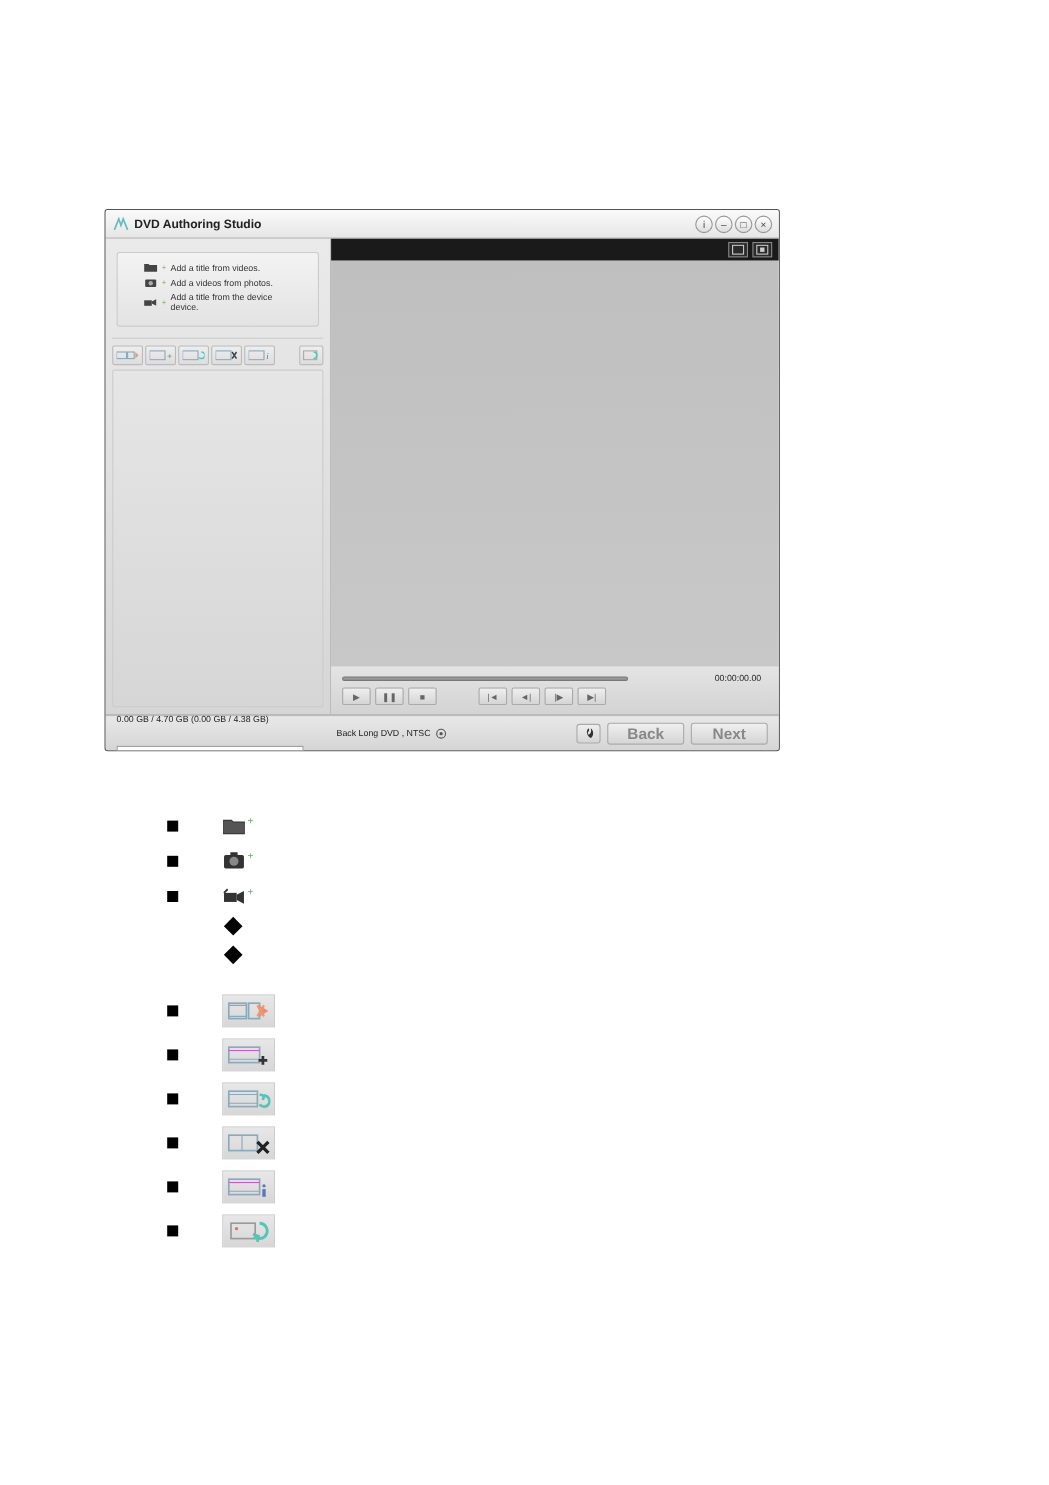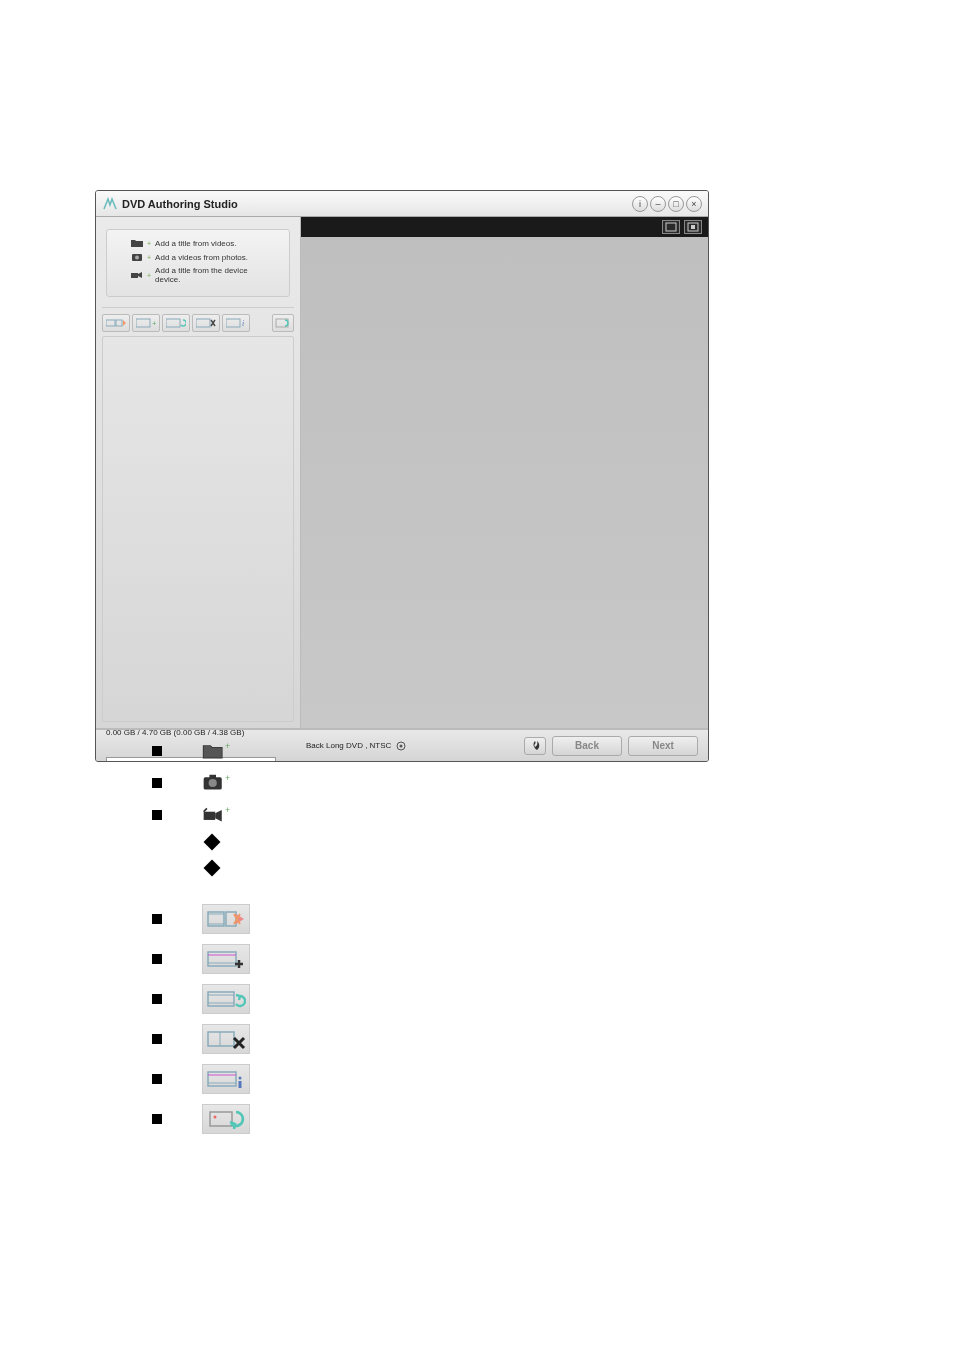--- a/index.html
+++ b/index.html
@@ -10,21 +10,21 @@
     font-family: Arial, sans-serif;
     font-size: 11px;
     position: relative;
   }
   
   .app-window {
     position: absolute;
     left: 95px;
     top: 190px;
     width: 614px;
-    height: 572px;
+    height: 493px;
     background: linear-gradient(#e8e8e8, #d8d8d8);
     border: 1px solid #555;
     border-radius: 3px;
     display: flex;
     flex-direction: column;
     overflow: hidden;
   }
   .titlebar {
     height: 26px;
     background: linear-gradient(#fafafa, #e6e6e6);
@@ -142,21 +142,21 @@
     padding: 0 10px; gap: 10px;
     border-top:1px solid #bbb;
   }
   .footer-left { font-size: 8px; color: #222; display:flex;flex-direction:column;gap:20px;}
   .capacity-bar{ width:170px;height:6px;background:#fff;border:1px solid #999;}
   .footer-mid{ font-size:8px;color:#222; margin-left:20px; display:flex;align-items:center;gap:4px;}
   .footer-right{ margin-left:auto; display:flex; gap:6px; align-items:center;}
   .footer-btn{
     width:70px;height:20px;background:linear-gradient(#efefef,#d5d5d5);
     border:1px solid #aaa;border-radius:3px;display:flex;align-items:center;justify-content:center;
-    font-size:10px;color:#888;font-weight:bold;
+    font-size:14px;color:#888;font-weight:bold;
   }
   .footer-icon-btn{
     width:22px;height:18px;background:linear-gradient(#efefef,#d5d5d5);
     border:1px solid #aaa;border-radius:3px;display:flex;align-items:center;justify-content:center;
   }
 
   
   .bullet-list {
     position: absolute;
     left: 152px;
@@ -293,20 +293,36 @@
             </svg>
         </div>
         <div class="preview-hbtn">
           <svg width="12" height="10" viewBox="0 0 12 10">
               <rect x="1" y="1" width="10" height="8" fill="none" stroke="#ccc"></rect>
               <rect x="4" y="3" width="4" height="4" fill="#ccc"></rect>
             </svg>
         </div>
       </div>
       <div class="preview-area"></div>
+      <div class="preview-controls">
+        <div class="progress-row">
+          <div class="progressbar" style="max-width:260px;"></div>
+          <span class="timecode">00:00:00.00</span>
+        </div>
+        <div class="ctrl-row">
+          <div class="ctrl-btn">▶</div>
+          <div class="ctrl-btn">❚❚</div>
+          <div class="ctrl-btn">■</div>
+          <div class="ctrl-gap"></div>
+          <div class="ctrl-btn">|◄</div>
+          <div class="ctrl-btn">◄|</div>
+          <div class="ctrl-btn">|▶</div>
+          <div class="ctrl-btn">▶|</div>
+        </div>
+      </div>
     </div>
   </div>
 
   <div class="footer">
     <div class="footer-left">
       <span>0.00 GB / 4.70 GB (0.00 GB / 4.38 GB)</span>
       <div class="capacity-bar"></div>
     </div>
     <div class="footer-mid">
       <span>Back Long DVD , NTSC</span>

